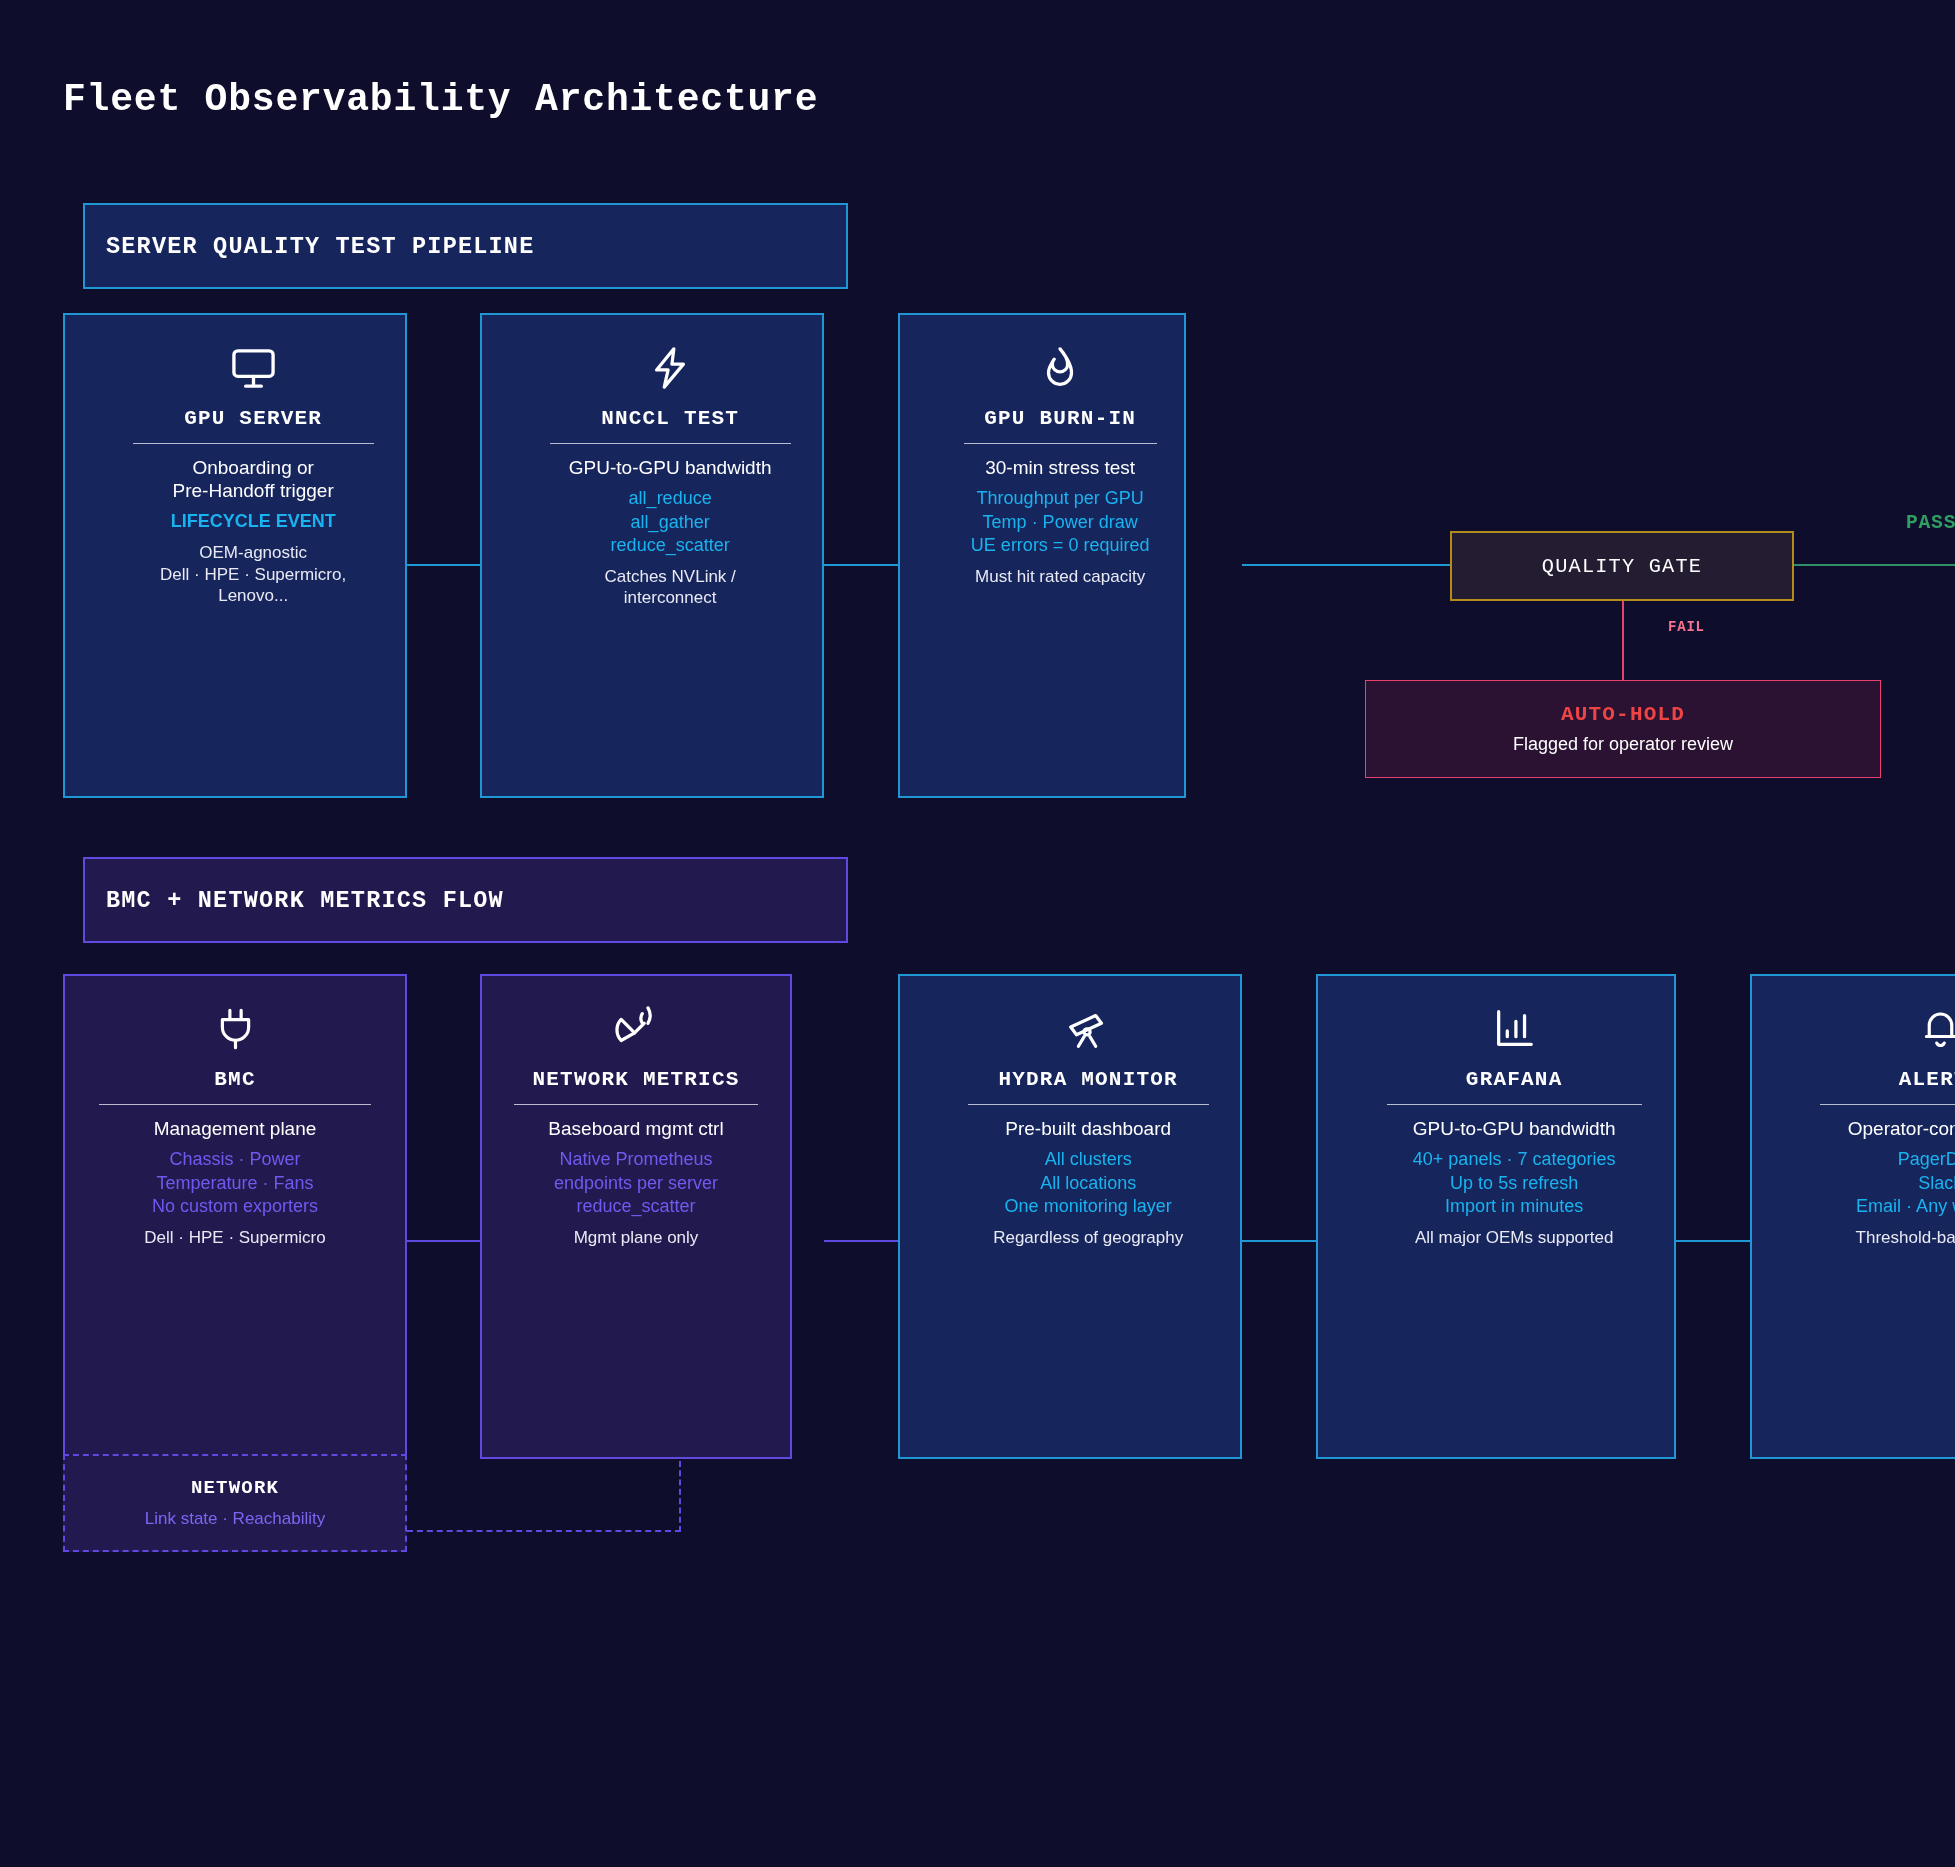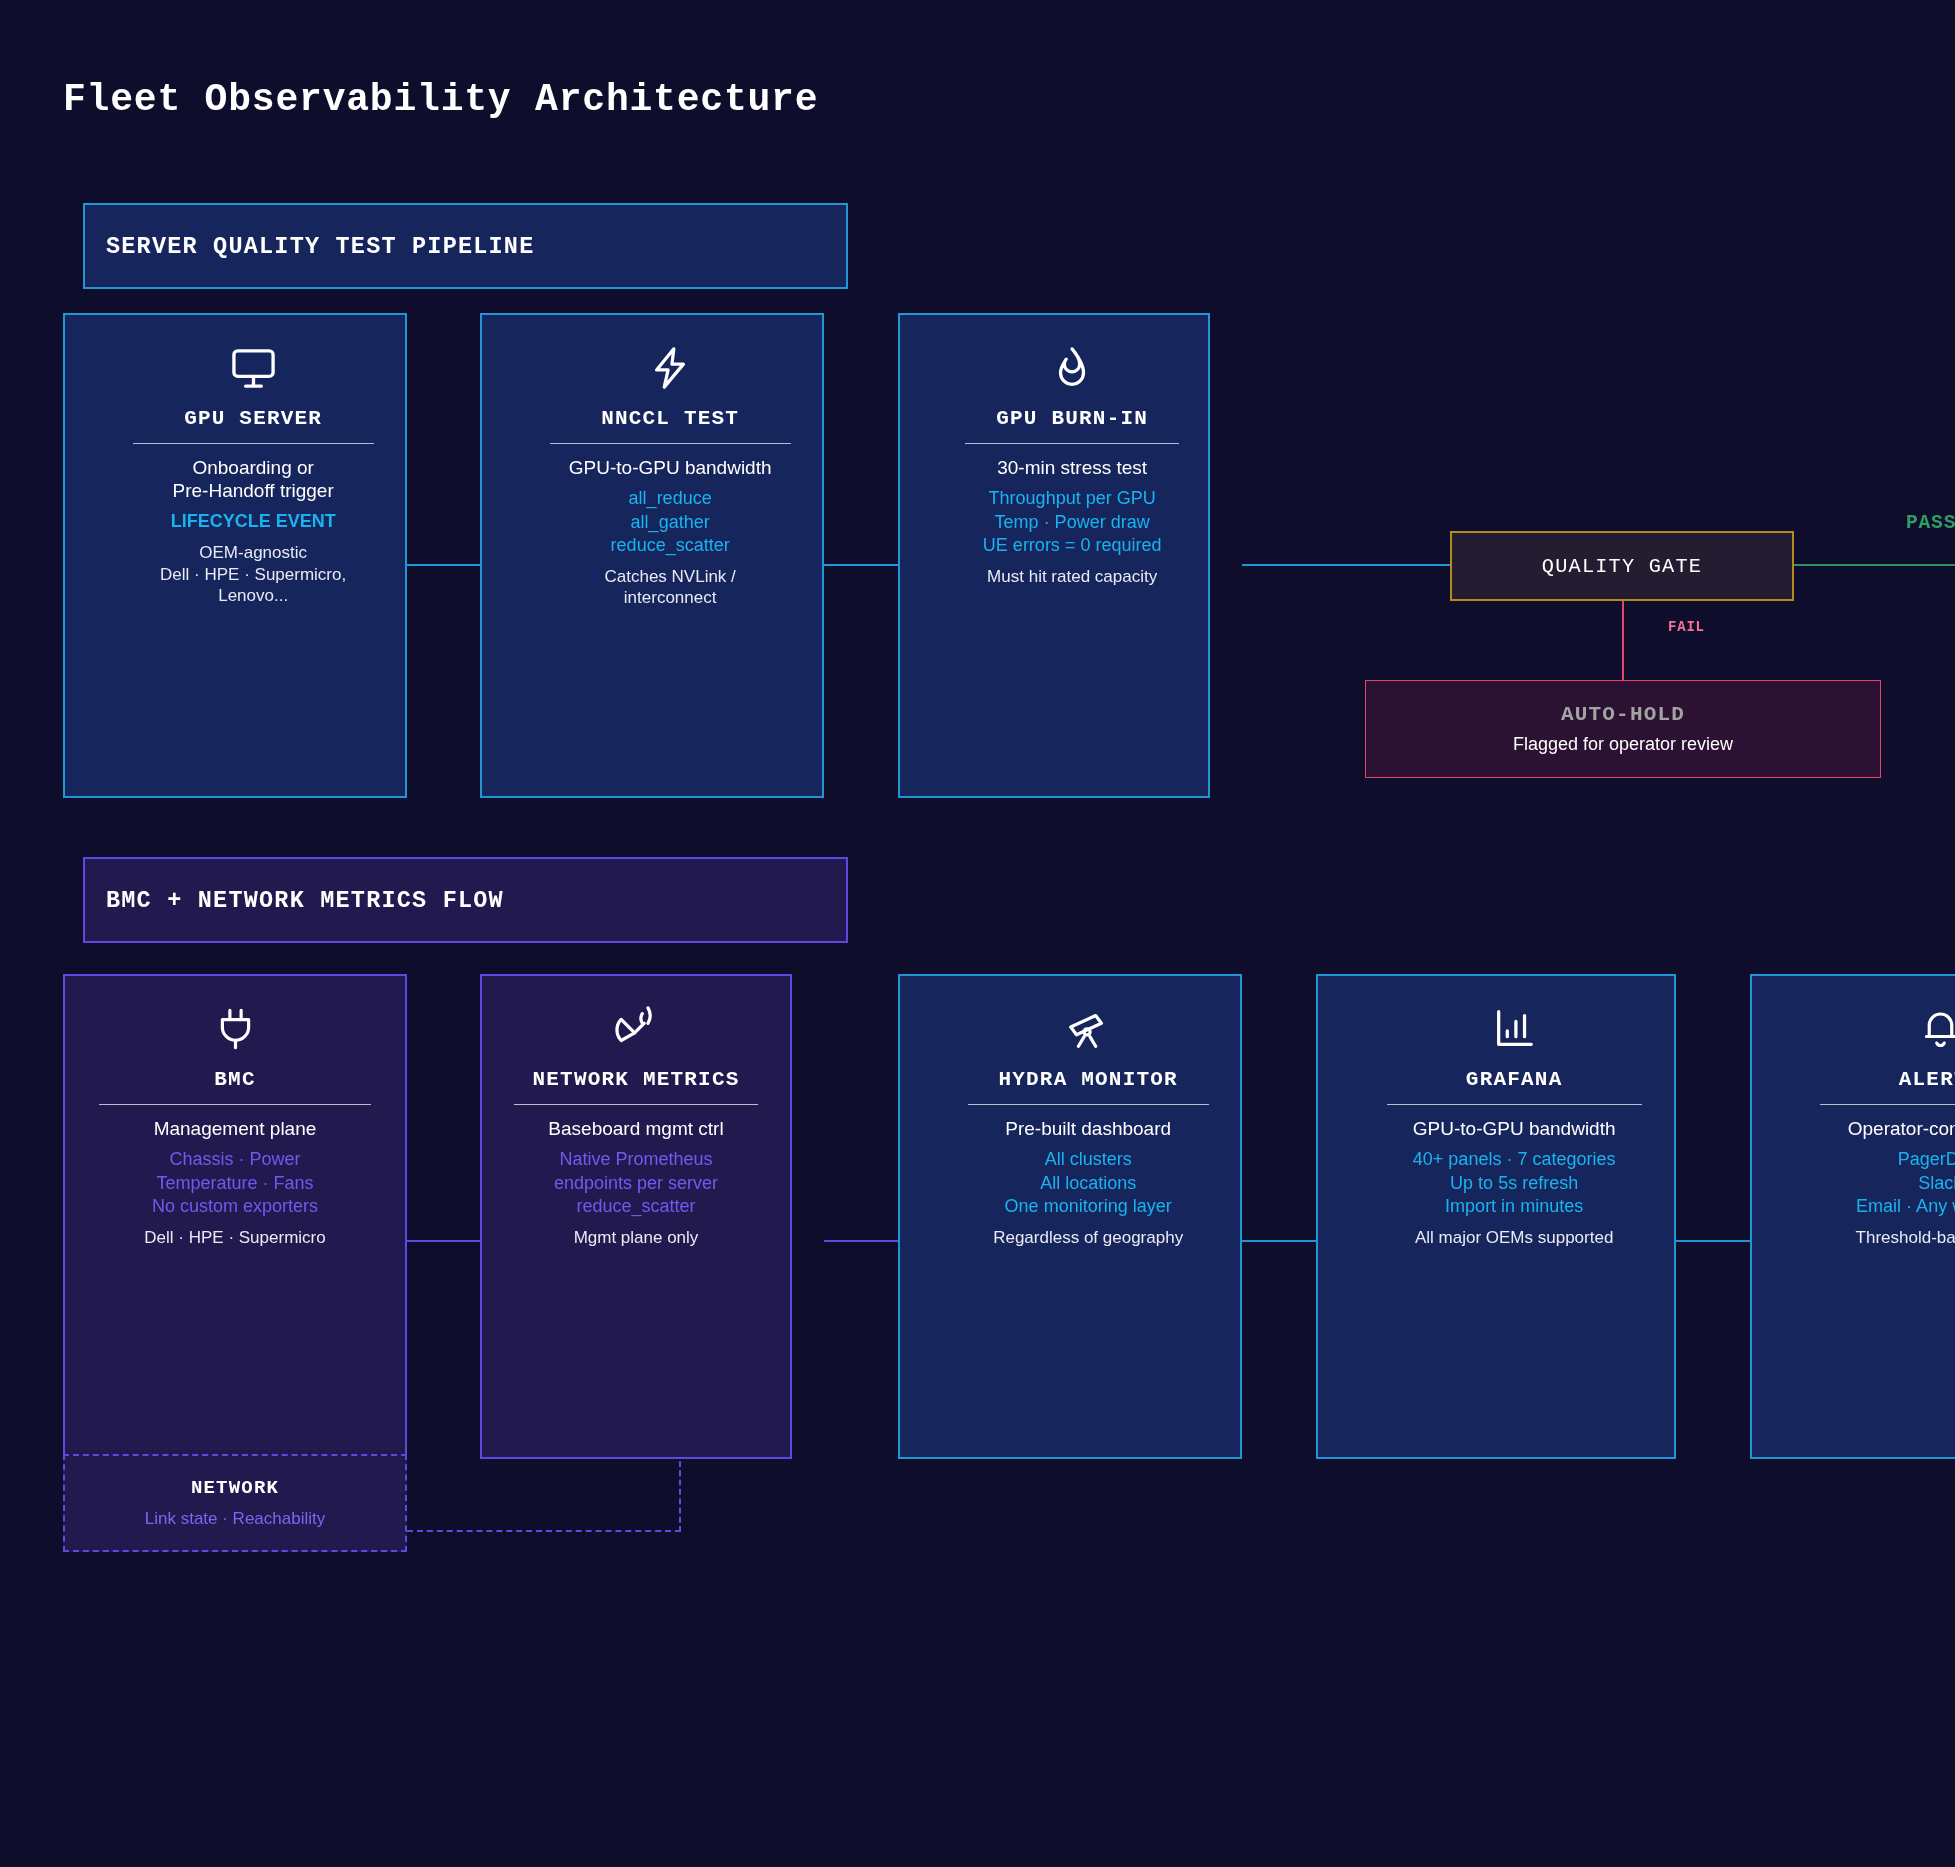--- a/index.html
+++ b/index.html
@@ -64,38 +64,38 @@
   
   .card.blue{background:#16255c;border:2px solid #2196d4;padding-left:48px;}
   .card.blue .feat{color:#19b4ef;}
   
   .card.purple{background:#221a4e;border:2px solid #6049e0;}
   .card.purple .feat{color:#6f5af0;}
 
   
   #card-gpu-server   {left:63px; top:313px; width:344px;  height:485px;}
   #card-nnccl        {left:480px;top:313px; width:344px;  height:485px;}
-  #card-burnin       {left:898px;top:313px; width:312px;  height:485px;}
+  #card-burnin       {left:898px;top:313px; width:288px;  height:485px;}
 
   
   #card-gate{
     position:absolute;left:1450px;top:531px;width:344px;height:70px;
     box-sizing:border-box;background:#241c31;border:2px solid #b38c1c;
     display:flex;align-items:center;justify-content:center;
     font-family:"Liberation Mono",monospace;font-size:20.3px;letter-spacing:1.2px;
     color:#ffffff;
   }
   #card-autohold{
     position:absolute;left:1365px;top:680px;width:516px;height:98px;
     box-sizing:border-box;background:#2b1233;border:1.6px solid #e8436f;
     display:flex;flex-direction:column;align-items:center;justify-content:center;
   }
   #card-autohold .ah-title{
     font-family:"Liberation Mono",monospace;font-size:21px;letter-spacing:1.2px;
-    color:#a3a3a3;font-weight:bold;
+    color:#ef4444;font-weight:bold;
   }
   #card-autohold .ah-sub{font-size:18px;color:#ffffff;margin-top:8.6px;}
   #lbl-pass{
     position:absolute;left:1906px;top:512px;
     font-family:"Liberation Mono",monospace;font-size:19.6px;font-weight:bold;
     letter-spacing:0.8px;color:#2f9e63;
   }
   #lbl-fail{
     position:absolute;left:1668px;top:619px;
     font-family:"Liberation Mono",monospace;font-size:14px;font-weight:bold;

